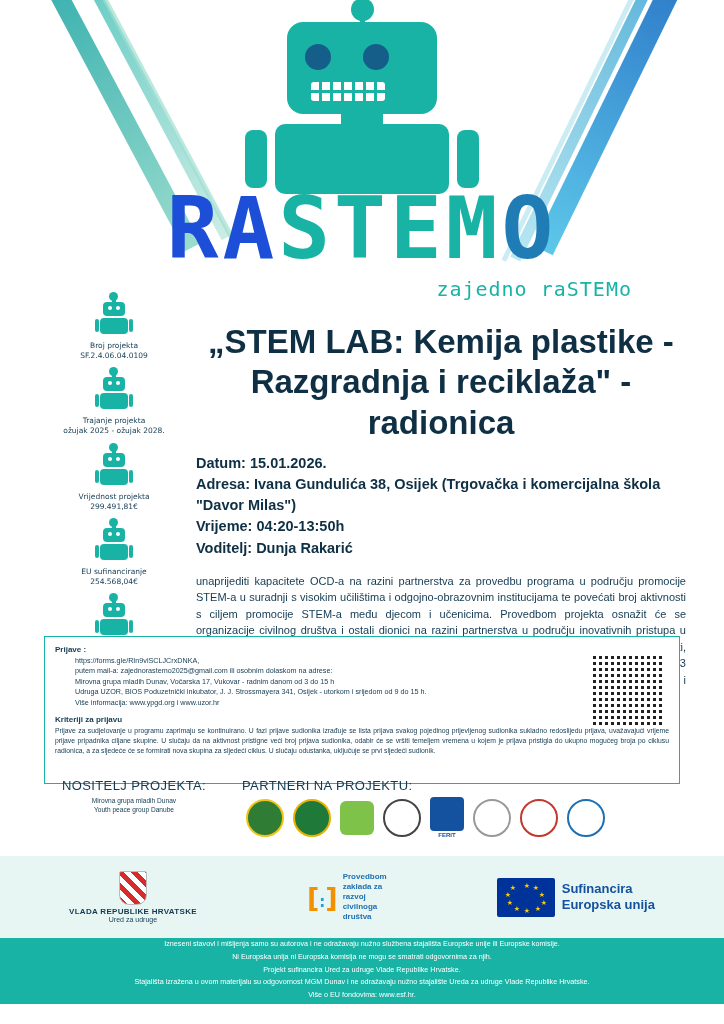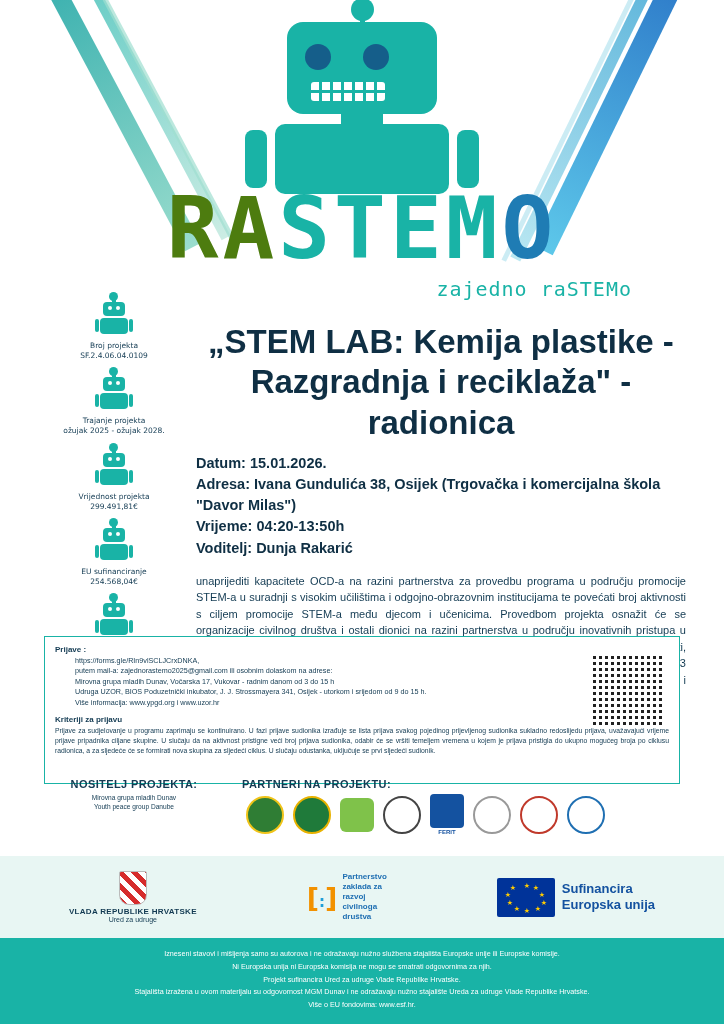--- a/index.html
+++ b/index.html
@@ -147,21 +147,21 @@
     text-align: center;
   }
   .wordmark-text {
     font-family: "DejaVu Sans Mono", monospace;
     font-weight: bold;
     font-size: 86px;
     letter-spacing: 4px;
     line-height: 1;
     color: #1b6aa5;
   }
-  .wm-ra { color: #4d7c0f; }
+  .wm-ra { color: #1d4ed8; }
   .wm-stem { color: #19b3a6; }
   .wm-o { color: #1f7cb4; }
   .tagline {
     margin-top: 6px;
     text-align: right;
     padding-right: 10px;
     font-family: "DejaVu Sans Mono", monospace;
     font-size: 20px;
     color: #19b3a6;
     letter-spacing: 1px;
@@ -312,22 +312,22 @@
     top: 778px;
     width: 636px;
   }
   .partners-row {
     display: flex;
     align-items: flex-start;
     gap: 18px;
   }
   .holder-col { width: 180px; text-align: center; }
   .col-head {
-    font-size: 11px;
-    font-weight: bold;
+    font-size: 13px;
+    font-weight: normal;
     color: #123a52;
     letter-spacing: .4px;
   }
   .ypgd {
     display: inline-block;
     background: #1f9ed8;
     color: #ffffff;
     font-weight: bold;
     font-size: 22px;
     padding: 3px 14px 5px 14px;
@@ -420,21 +420,21 @@
     position: absolute; color: #ffcc00; font-size: 7px; line-height: 1;
   }
   .eu-text { font-size: 13px; font-weight: bold; color: #1452a0; line-height: 1.2; }
 
   
   .footer {
     position: absolute;
     left: 0;
     top: 938px;
     width: 724px;
-    height: 86px;
+    height: 66px;
     background: #19b3a6;
     color: #ffffff;
     display: flex;
     flex-direction: column;
     align-items: center;
     justify-content: center;
     padding: 0 26px;
     box-sizing: border-box;
   }
   .footer p {
@@ -643,21 +643,21 @@
       <div>
         <div class="vlada-shield"></div>
         <div class="vlada-t1">VLADA REPUBLIKE HRVATSKE</div>
         <div class="vlada-t2">Ured za udruge</div>
       </div>
     </div>
 
     <div class="fund-item nzrcd">
       <div class="nzrcd-brk">[<span class="inner">:</span>]</div>
       <div class="nzrcd-text">
-        <div>Partnerstvo</div>
+        <div>Provedbom</div>
         <div>zaklada za</div>
         <div>razvoj</div>
         <div>civilnoga</div>
         <div>društva</div>
       </div>
     </div>
 
     <div class="fund-item">
       <div class="eu-flag">
         <span class="eu-star" style="left:27px;top:4px;">★</span>

